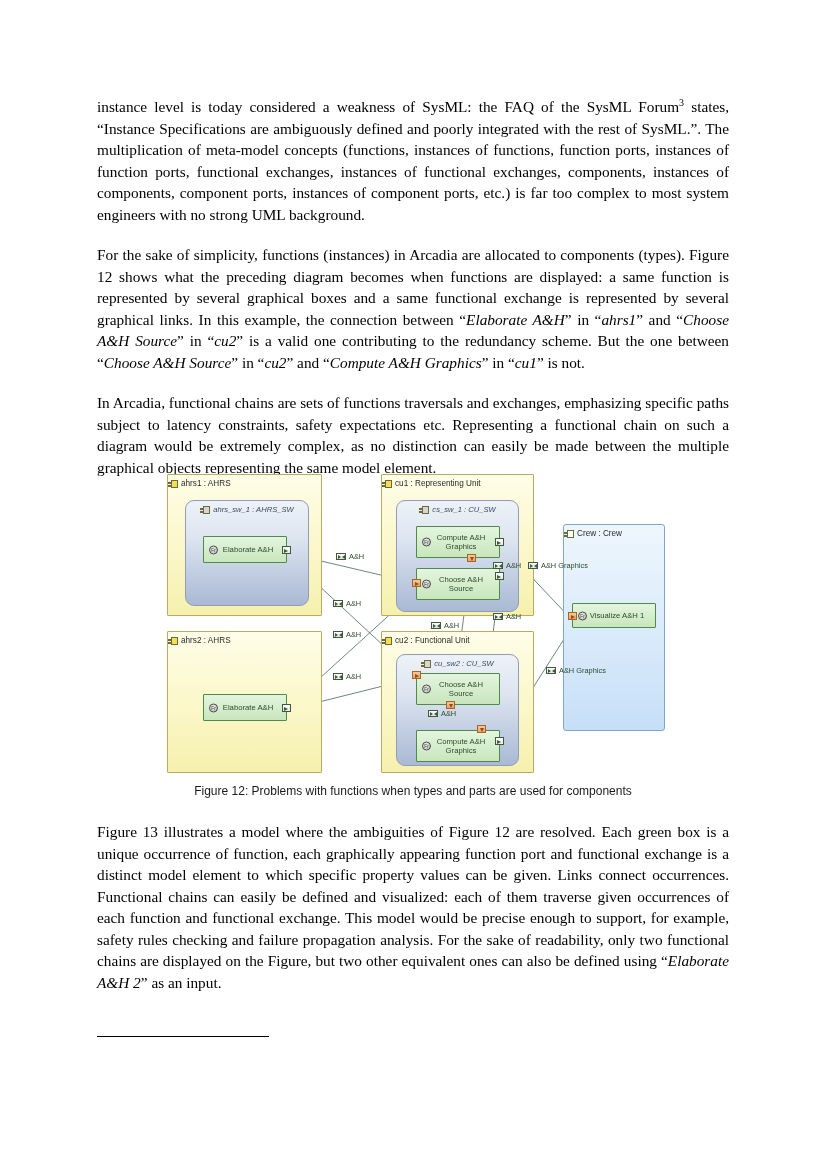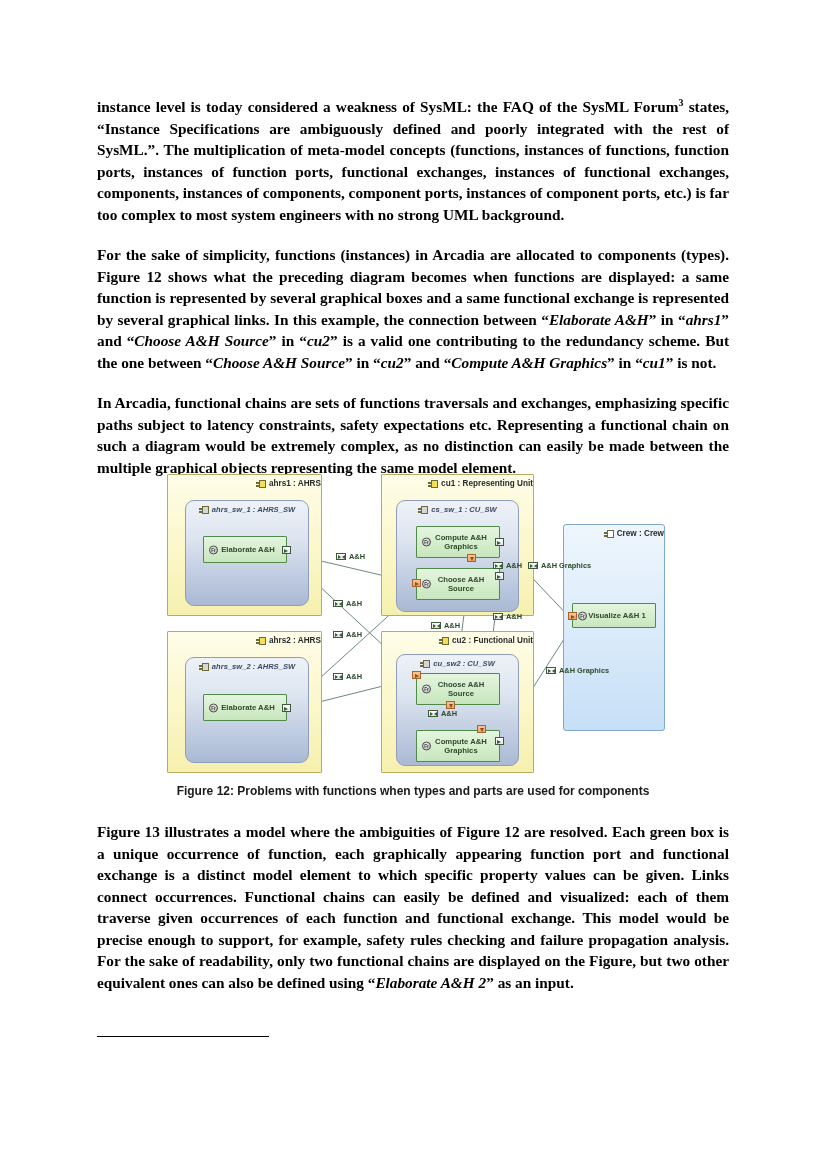--- a/index.html
+++ b/index.html
@@ -9,21 +9,21 @@
   body {
     width: 827px; height: 1169px;
     position: relative;
     font-family: "Liberation Serif", "DejaVu Serif", serif;
     color: #000;
     overflow: hidden;
   }
   .page {
     position: absolute;
     left: 0; top: 0;
-    width: 714px; height: 1169px; font-weight: bold;
+    width: 714px; height: 1169px;
   }
   .content {
     position: absolute;
     left: 97px; top: 96px;
     width: 632px;
   }
   p.body-par {
     font-size: 15.3px;
     line-height: 21.5px;
     text-align: justify;
@@ -106,21 +106,21 @@
     background: linear-gradient(180deg,#e4f5df 0%, #d3ecca 60%, #c8e6be 100%);
     border: 1px solid #4f8a4a;
     border-radius: 1px;
     display: flex;
     align-items: center;
     justify-content: center;
   }
   .node-title {
     position: absolute;
     left: 0; right: 0; top: 4px;
-    text-align: right;
+    text-align: left;
     font-family: "Liberation Sans", "DejaVu Sans", sans-serif;
     font-size: 8.2px;
     color: #2a2a2a;
     white-space: nowrap;
   }
   .node-title .ic { margin-right: 3px; vertical-align: -2px; }
   .inner-title {
     position: absolute;
     left: 0; right: 0; top: 4px;
     text-align: center;
@@ -304,23 +304,20 @@
     </div>
     <div class="node func" style="left:40px; top:68px; width:84px; height:27px;">
       <span class="icon-fn">Fr</span>
       <span class="func-label">Elaborate A&amp;H</span>
     </div>
     <div class="port port-out" style="left:119px; top:78px;"></div>
 
     <div class="node comp-outer" style="left:4px; top:163px; width:155px; height:142px;">
       <div class="node-title"><span class="icon-comp ic"><i class="t1"></i><i class="t2"></i><i class="bdy"></i></span><span>ahrs2 : AHRS</span></div>
     </div>
-    <div class="node comp-inner" style="left:22px; top:189px; width:124px; height:106px;">
-      <div class="inner-title"><span class="icon-comp gray ic"><i class="t1"></i><i class="t2"></i><i class="bdy"></i></span><span>ahrs_sw_2 : AHRS_SW</span></div>
-    </div>
     <div class="node func" style="left:40px; top:226px; width:84px; height:27px;">
       <span class="icon-fn">Fr</span>
       <span class="func-label">Elaborate A&amp;H</span>
     </div>
     <div class="port port-out" style="left:119px; top:236px;"></div>
 
     <div class="node comp-outer" style="left:218px; top:6px; width:153px; height:142px;">
       <div class="node-title"><span class="icon-comp ic"><i class="t1"></i><i class="t2"></i><i class="bdy"></i></span><span>cu1 : Representing Unit</span></div>
     </div>
     <div class="node comp-inner" style="left:233px; top:32px; width:123px; height:112px;">

